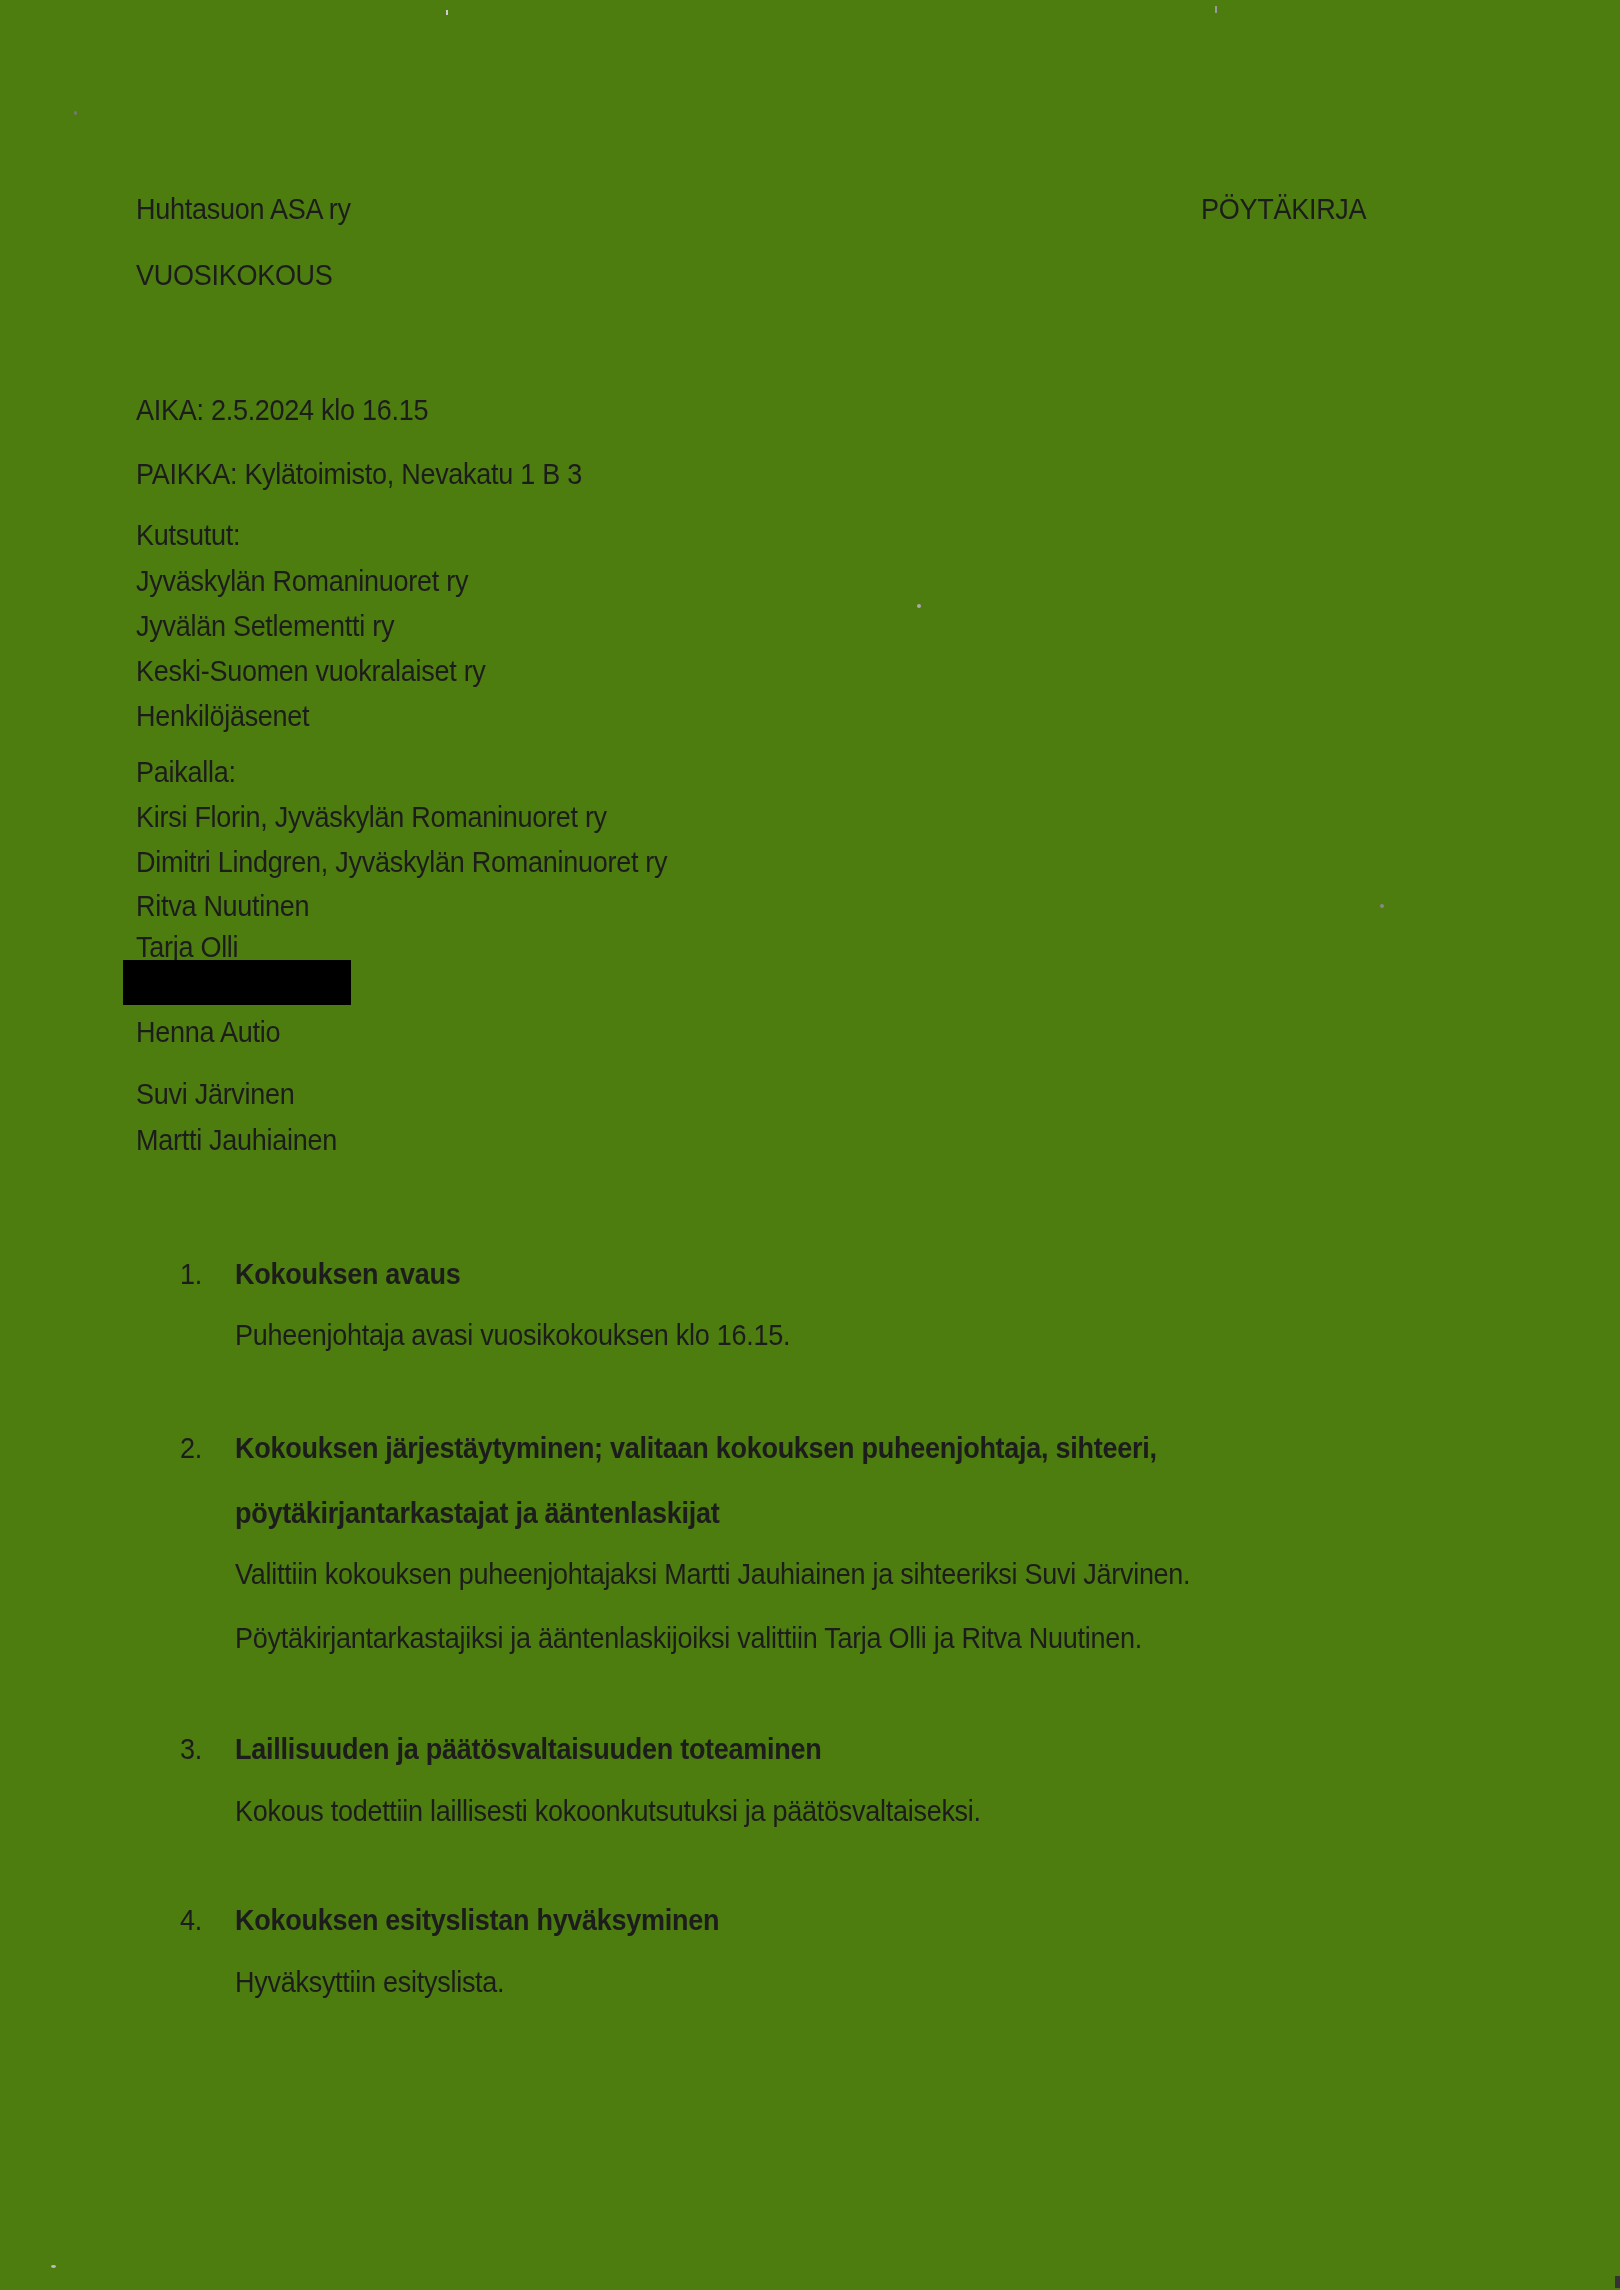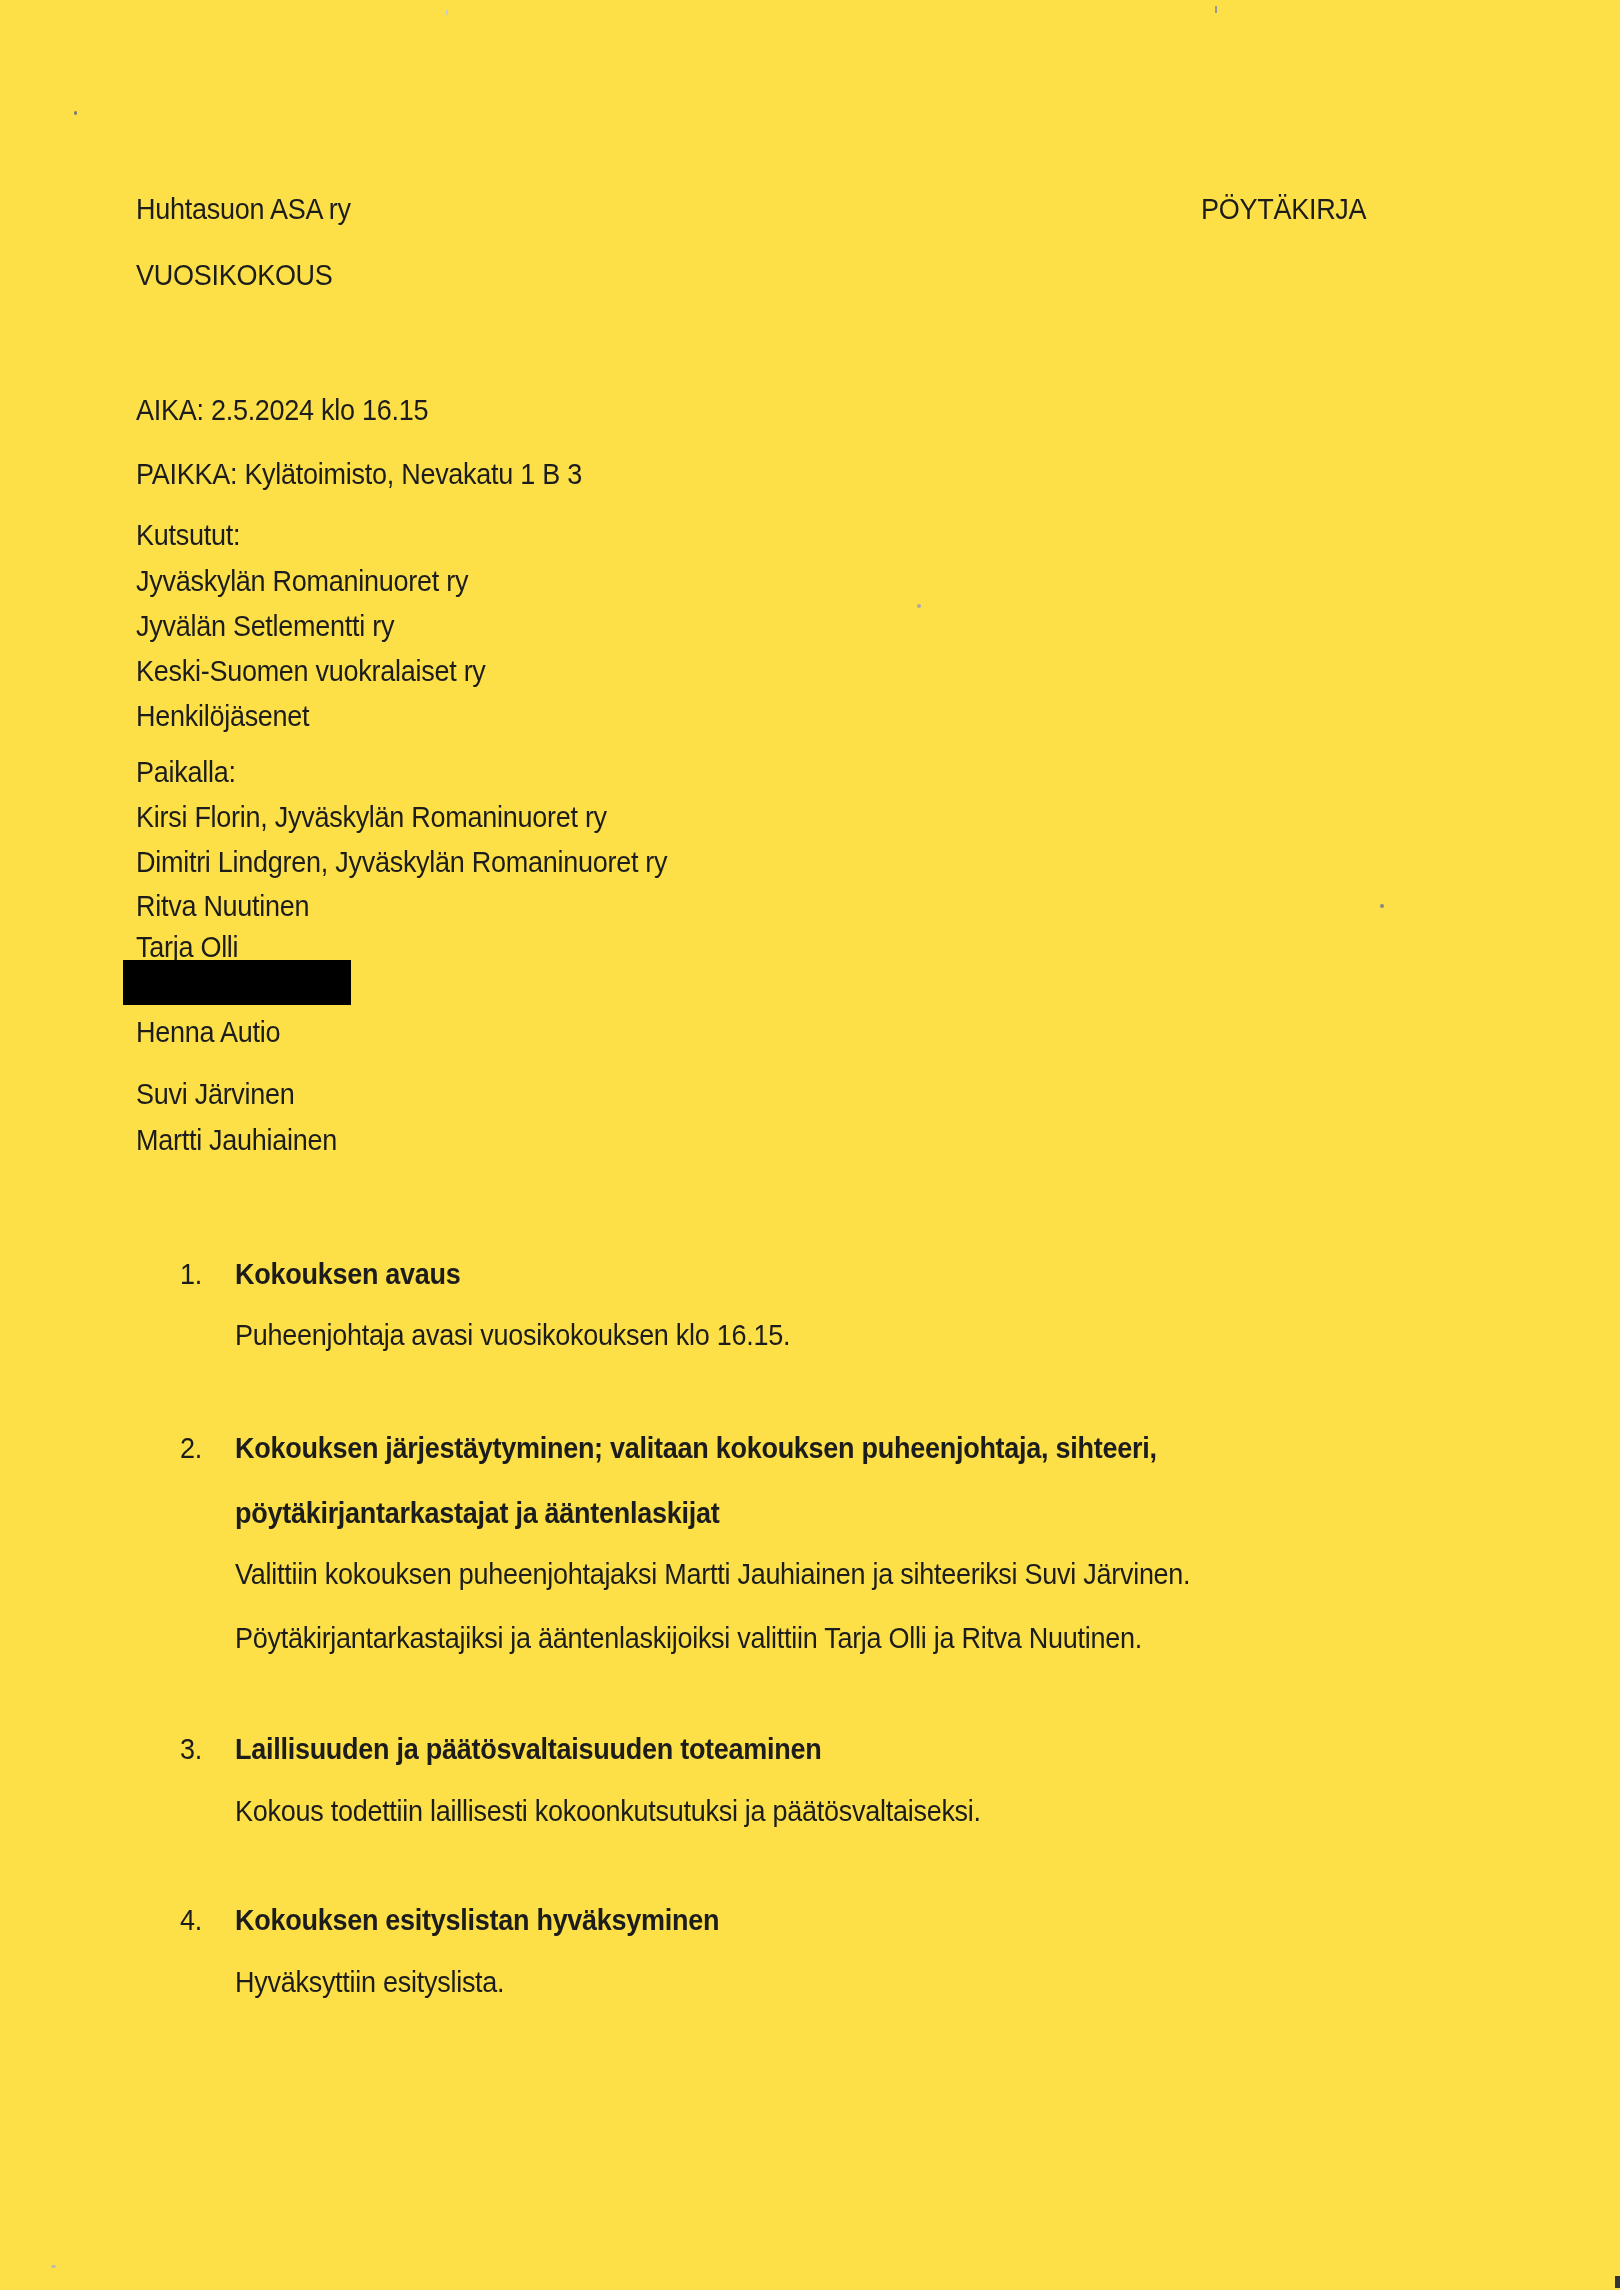--- a/index.html
+++ b/index.html
@@ -1,20 +1,20 @@
 <!DOCTYPE html>
 <html><head>
 <meta charset="utf-8">
 <style>
   html, body { margin: 0; padding: 0; background: #e8e8e8; }
   .page {
     position: relative;
     width: 1620px;
     height: 2291px;
-    background: #fde047;
+    background: #4d7c0f;
     font-family: "Liberation Sans", sans-serif;
     color: #1c1c1c;
     overflow: hidden;
   }
   .line {
     position: absolute;
     white-space: nowrap;
     font-size: 30px;
     line-height: 1.05;
     letter-spacing: -0.3px;

